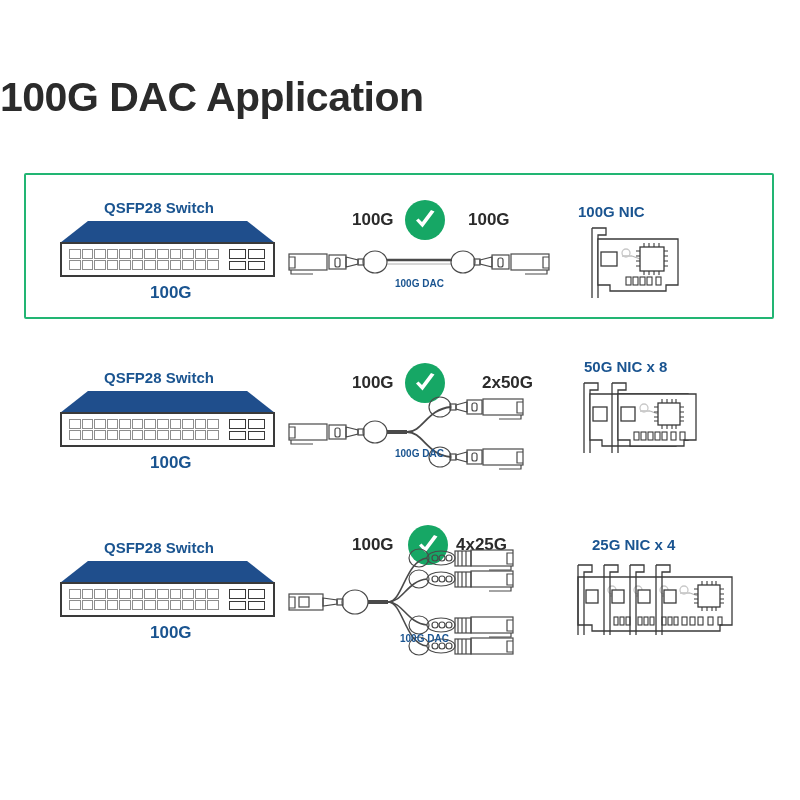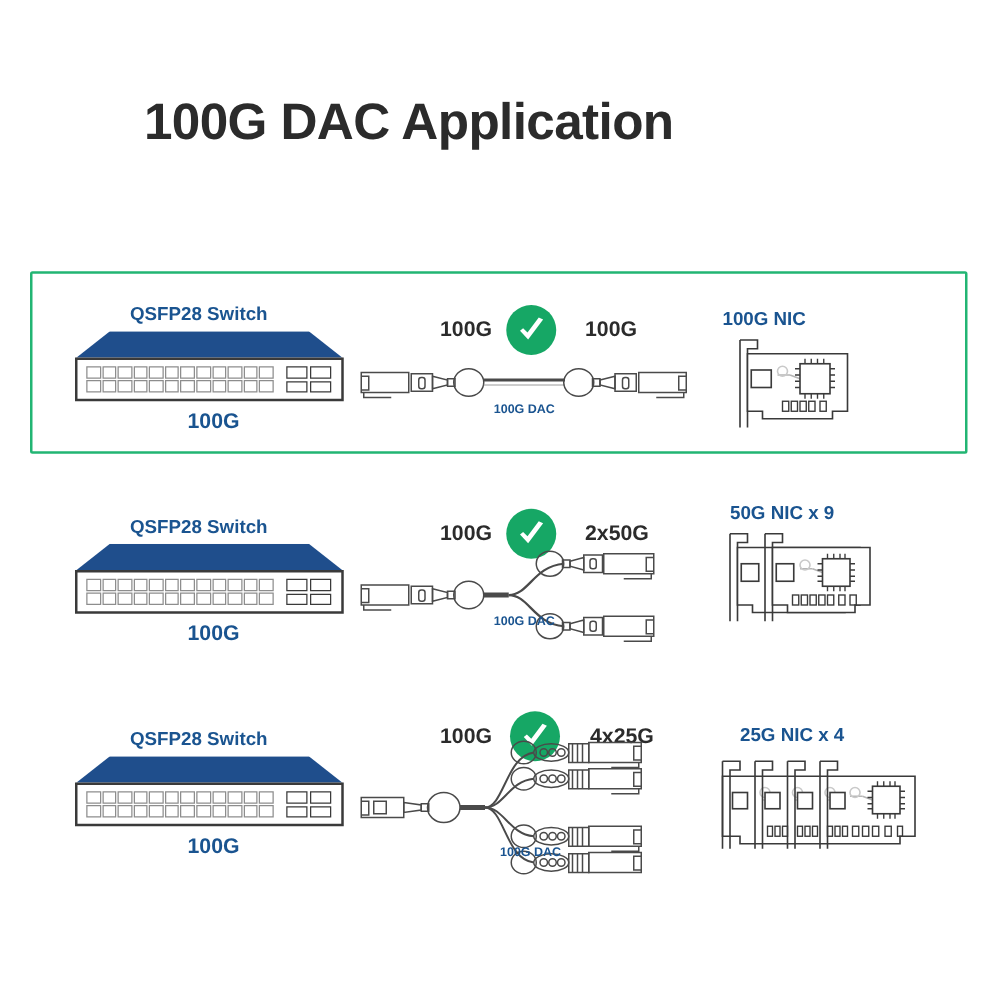--- a/index.html
+++ b/index.html
@@ -11,32 +11,31 @@
     width: 800px; height: 800px;
     font-family: "Liberation Sans", sans-serif;
     position: relative;
     overflow: hidden;
   }
 
   #page-title {
     position: absolute;
     left: 0; top: 74px;
     width: 654px;
-    text-align: center;
+    text-align: left;
     font-size: 41px;
     font-weight: bold;
     color: #2b2b2b;
     letter-spacing: -0.5px;
   }
 
   .row {
     position: absolute;
     left: 0;
     width: 800px;
-    margin-top: 44px;
   }
   #row-1 { top: 173px; height: 146px; }
   #row-2 { top: 343px; height: 146px; }
   #row-3 { top: 513px; height: 146px; }
 
   .highlight-box {
     position: absolute;
     left: 24px; top: 0;
     width: 750px; height: 146px;
     border: 2px solid #22b573;
@@ -311,21 +310,21 @@
   <div class="blue-label switch-speed">100G</div>
 
   <div class="dark-label" style="left:352px;top:30px;">100G</div>
 
   <div class="check-badge" style="left:405px;top:20px;">
     <svg width="40" height="40" viewBox="0 0 40 40">
       <path d="M11 20.5 L17.5 27.5 L29.5 11.5 L26 10 L17 22 L13.5 18.5 Z" fill="#ffffff"></path>
     </svg>
   </div>
 
-  <div class="dark-label" style="left:468px;top:30px;">2x50G</div>
+  <div class="dark-label" style="left:482px;top:30px;">2x50G</div>
 
   <div class="cable-area">
     <svg width="300" height="146" viewBox="0 0 300 146">
       <g fill="none" stroke="#4a4a4a" stroke-width="1.2">
 
         <rect x="4" y="81" width="38" height="16"></rect>
         <path d="M4 84 L10 84 L10 95 L4 95"></path>
         <path d="M6 97 L6 101 L28 101"></path>
         <rect x="44" y="82" width="17" height="14"></rect>
         <rect x="50" y="85" width="5" height="9" rx="2"></rect>
@@ -354,21 +353,21 @@
         <rect x="187" y="110" width="5" height="8" rx="2"></rect>
         <rect x="198" y="106" width="40" height="16"></rect>
         <path d="M238 109 L232 109 L232 120 L238 120"></path>
         <path d="M236 122 L236 126 L214 126"></path>
       </g>
     </svg>
   </div>
 
   <div class="blue-label dac-label" style="left:395px;top:105px;">100G DAC</div>
 
-  <div class="blue-label nic-title" style="left:584px;top:15px;">50G NIC x 9</div>
+  <div class="blue-label nic-title" style="left:584px;top:15px;">50G NIC x 8</div>
 
   <div class="nic-area" style="left:570px;top:0;">
     <svg width="210" height="146" viewBox="0 0 210 146">
       <g fill="none" stroke="#3a3a3a" stroke-width="1.3">
 
         <path d="M14 40 L14 110 M14 40 L28 40 L28 47 L20 47 L20 110"></path>
         <path d="M20 51 L118 51 L118 97 L106 97 L106 103 L32 103 L32 97 L20 97 Z" fill="#ffffff"></path>
         <rect x="23" y="64" width="14" height="14" fill="#ffffff"></rect>
         <circle cx="54" cy="64" r="4" stroke="#c9c9c9"></circle>
         <path d="M52 70 L62 70" stroke="#c2c2c2"></path>
@@ -447,21 +446,21 @@
   <div class="blue-label switch-speed">100G</div>
 
   <div class="dark-label" style="left:352px;top:22px;">100G</div>
 
   <div class="check-badge" style="left:408px;top:12px;">
     <svg width="40" height="40" viewBox="0 0 40 40">
       <path d="M11 20.5 L17.5 27.5 L29.5 11.5 L26 10 L17 22 L13.5 18.5 Z" fill="#ffffff"></path>
     </svg>
   </div>
 
-  <div class="dark-label" style="left:472px;top:22px;">4x25G</div>
+  <div class="dark-label" style="left:456px;top:22px;">4x25G</div>
 
   <div class="cable-area">
     <svg width="300" height="146" viewBox="0 0 300 146">
       <g fill="none" stroke="#4a4a4a" stroke-width="1.2">
 
         <rect x="4" y="81" width="34" height="16"></rect>
         <path d="M4 84 L10 84 L10 95 L4 95"></path>
         <rect x="14" y="84" width="10" height="10"></rect>
         <path d="M38 85 L52 87 L52 91 L38 93 Z"></path>
         <rect x="52" y="86" width="6" height="6"></rect>

